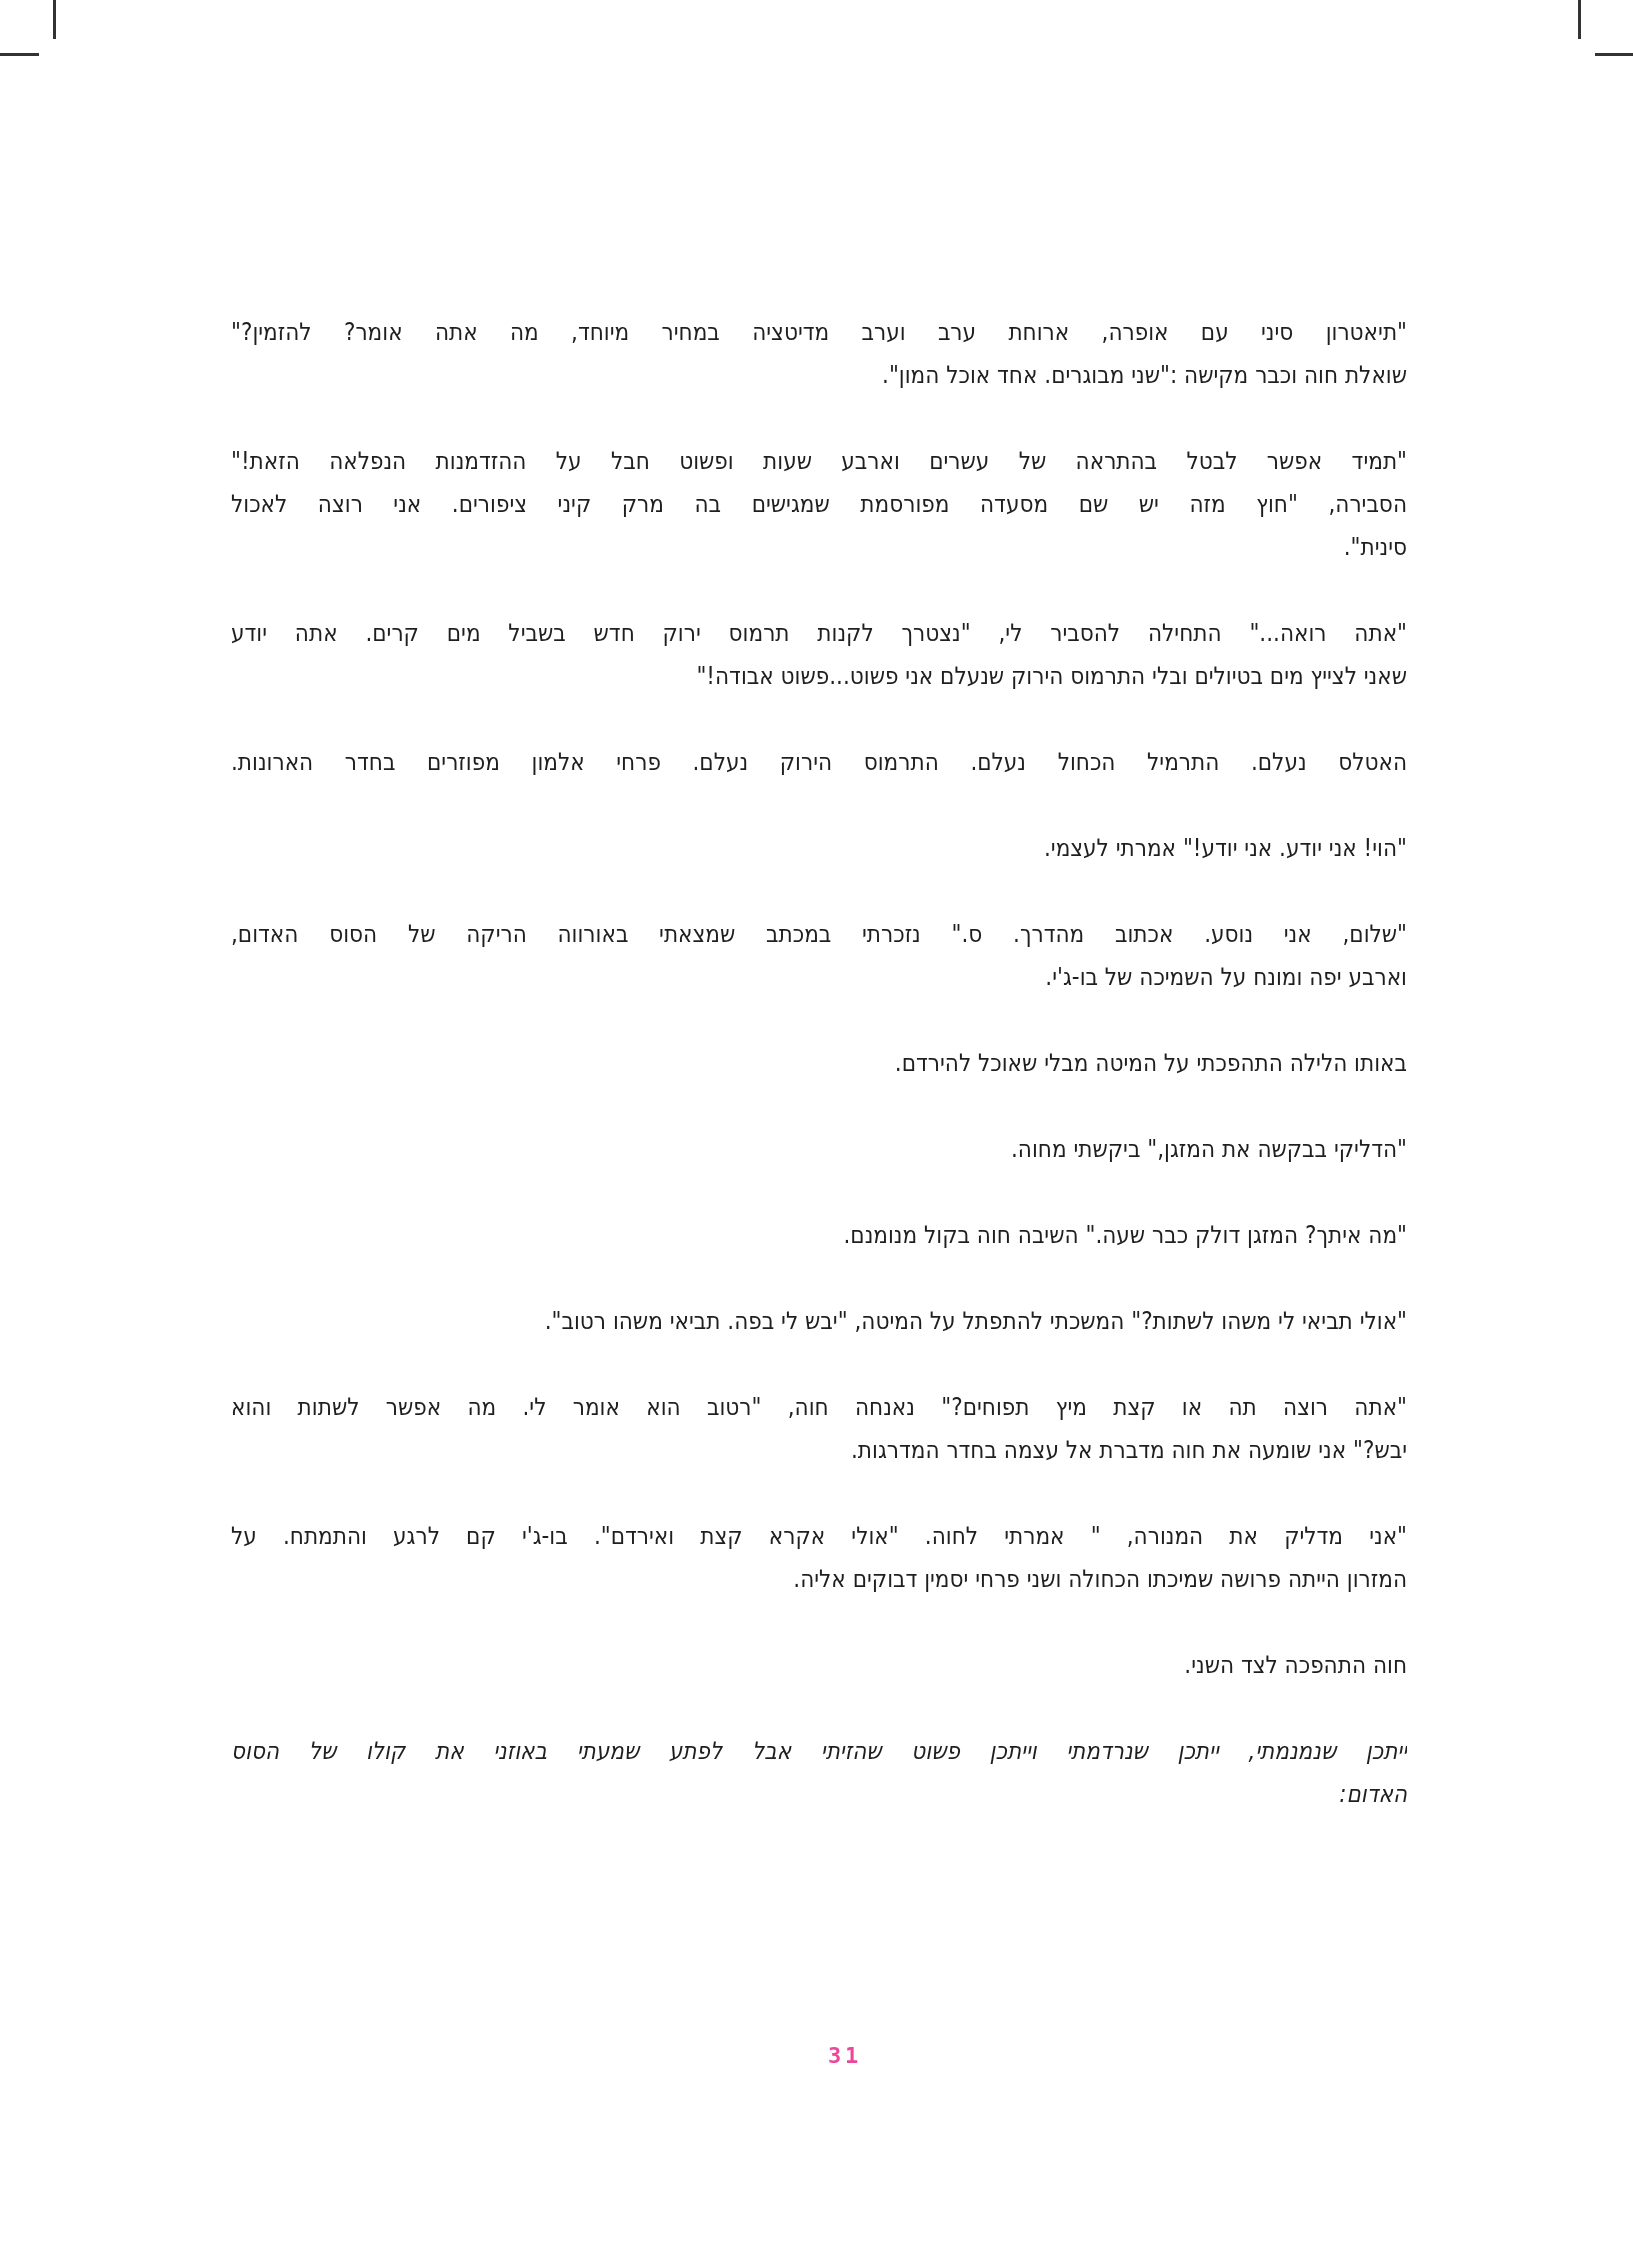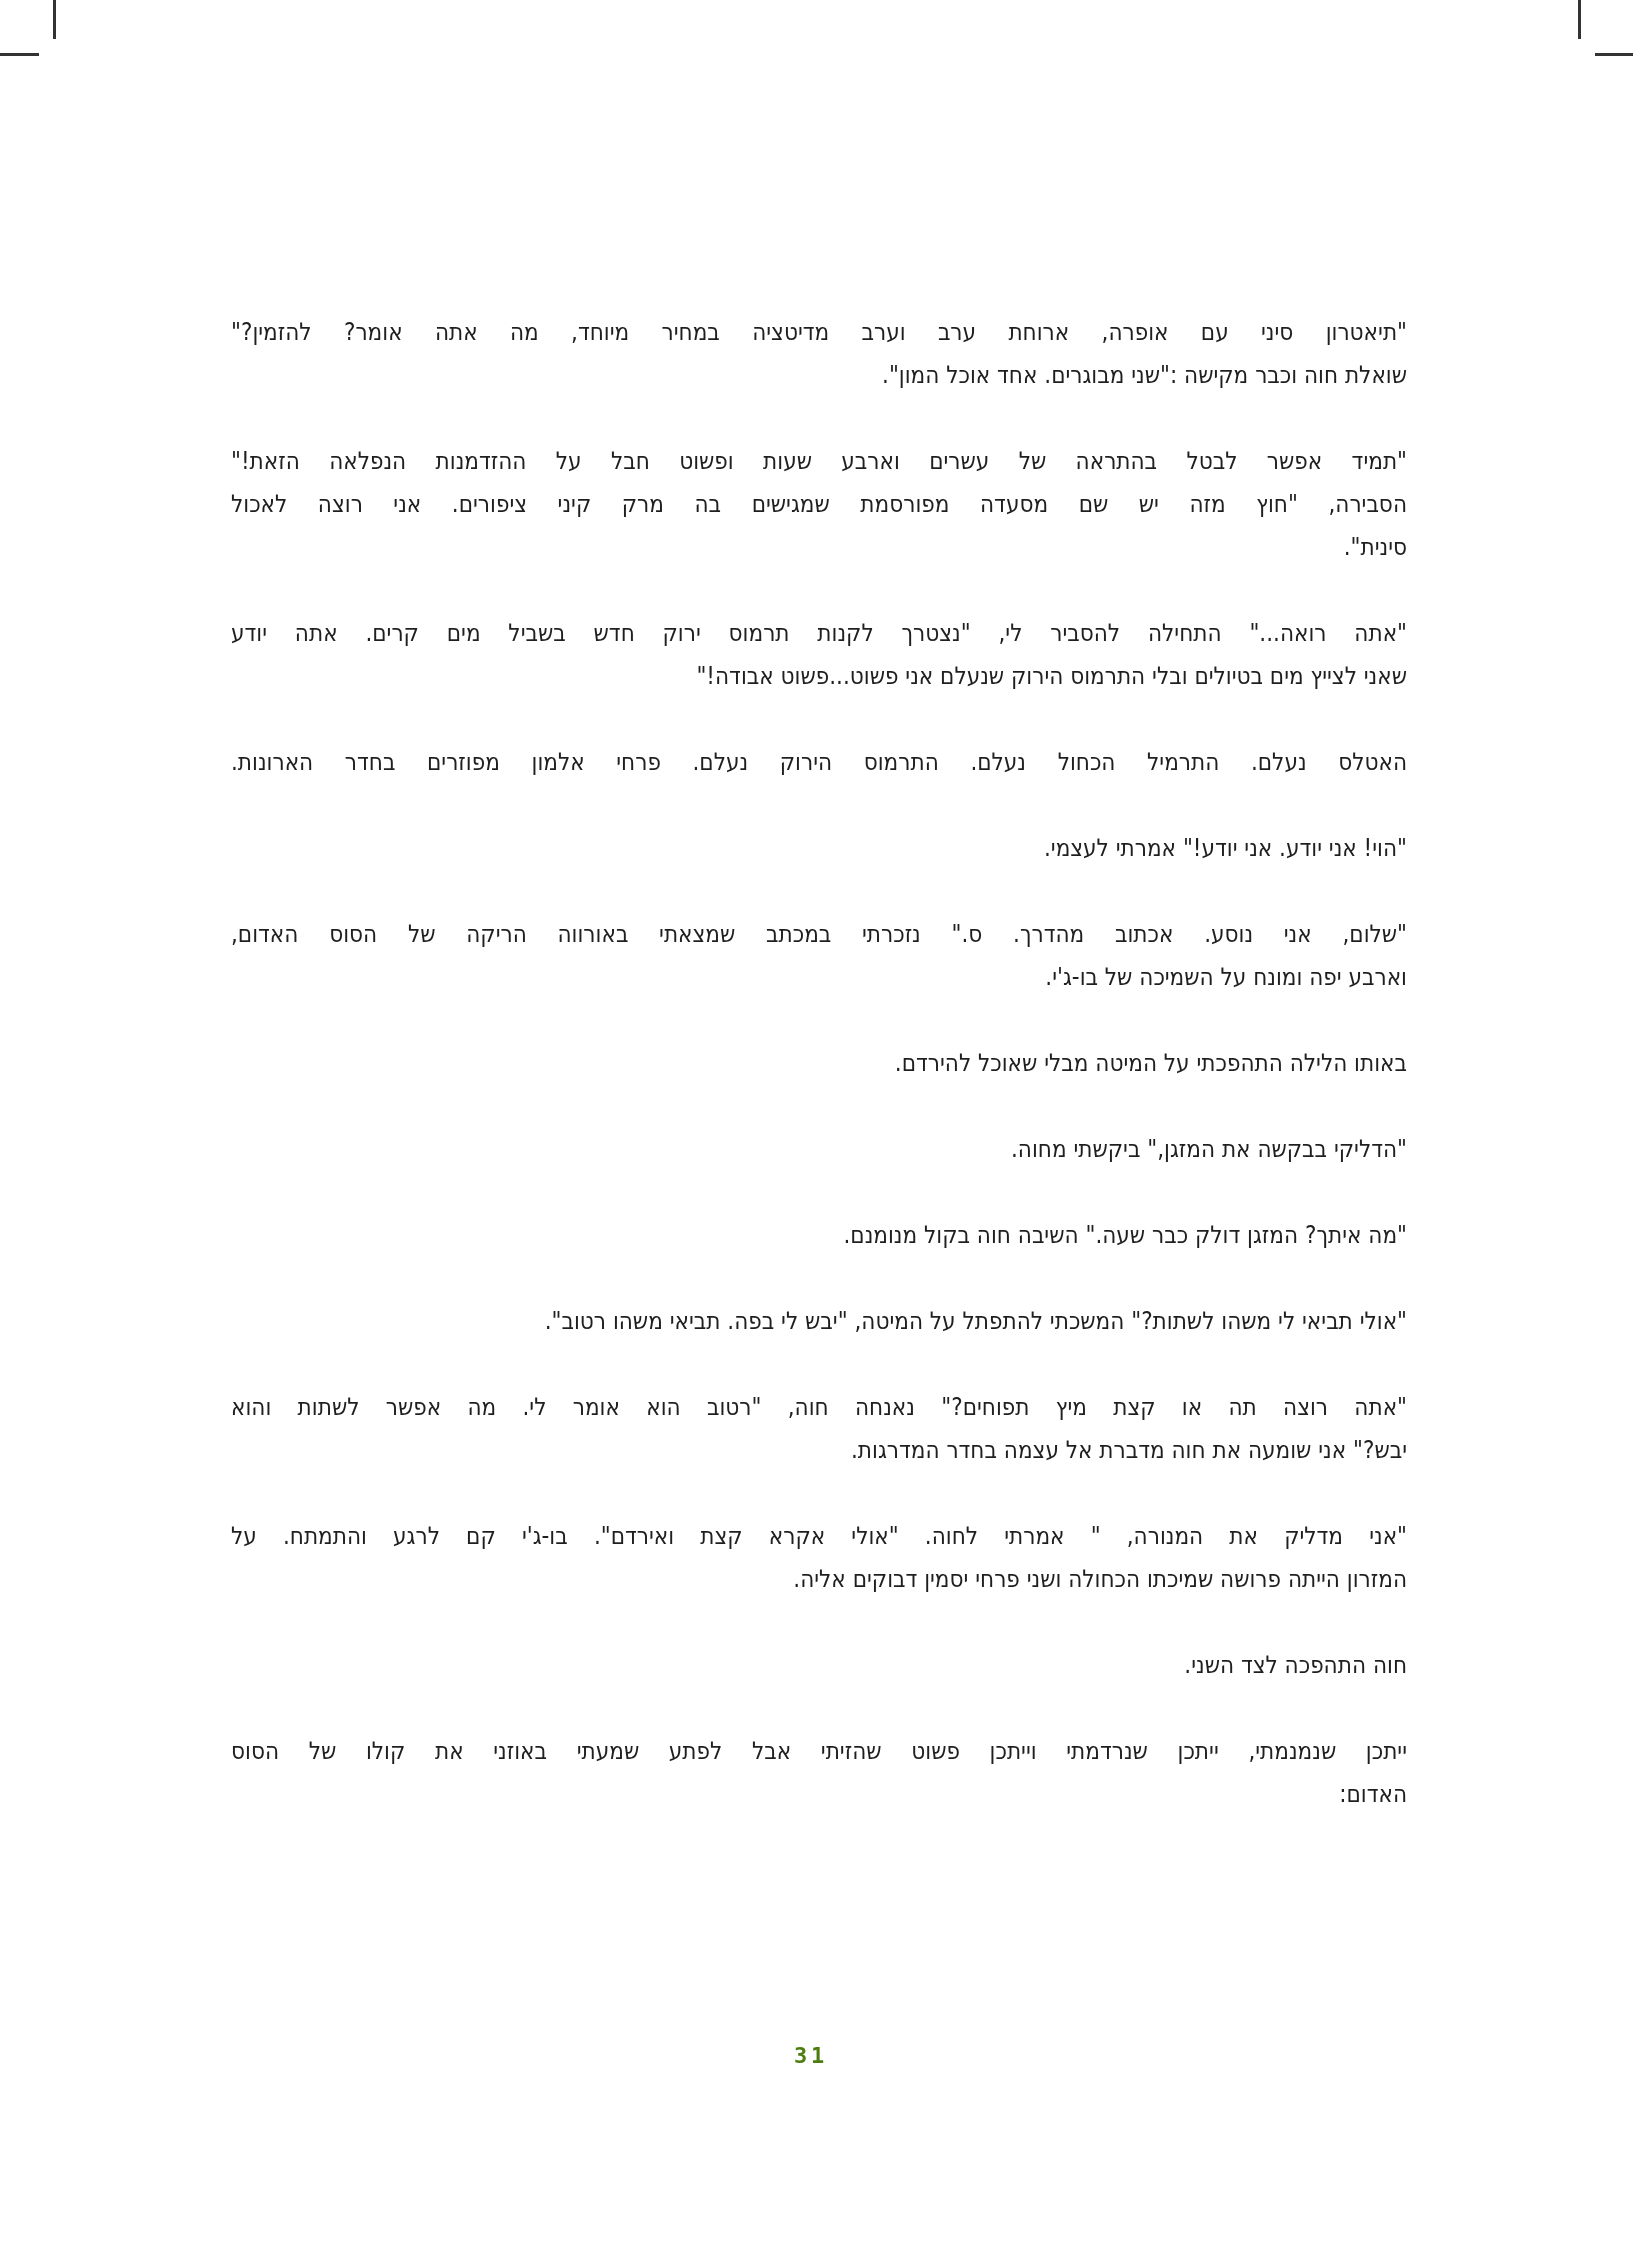--- a/index.html
+++ b/index.html
@@ -34,38 +34,38 @@
     top: 311px;
     width: 1176px;
     direction: rtl;
     unicode-bidi: embed;
     font-size: 24px;
     line-height: 43px;
     color: var(--text-color);
     font-stretch: condensed;
   }
   .text-block p { margin: 0 0 43px 0; }
-  .text-block p:last-child { margin-bottom: 0; }
+  .text-block p:last-child { margin-bottom: 0; font-style: italic; }
   .line {
     display: block;
     max-height: 43px;
     overflow: hidden;
   }
   .line.fill { text-align: justify; text-align-last: justify; }
   .line.end  { text-align: right; }
 
   .page-number {
     position: absolute;
-    left: 794px;
+    left: 828px;
     top: 2043px;
     font-family: "DejaVu Sans Mono", monospace;
     font-weight: bold;
     font-size: 22px;
     letter-spacing: 3.7px;
-    color: #4d7c0f;
+    color: #ec4899;
     direction: ltr;
   }
 </style>
 </head>
 <body>
 
 <div class="sheet">
   <div class="crop-mark v-tl"></div>
   <div class="crop-mark h-tl"></div>
   <div class="crop-mark v-tr"></div>

